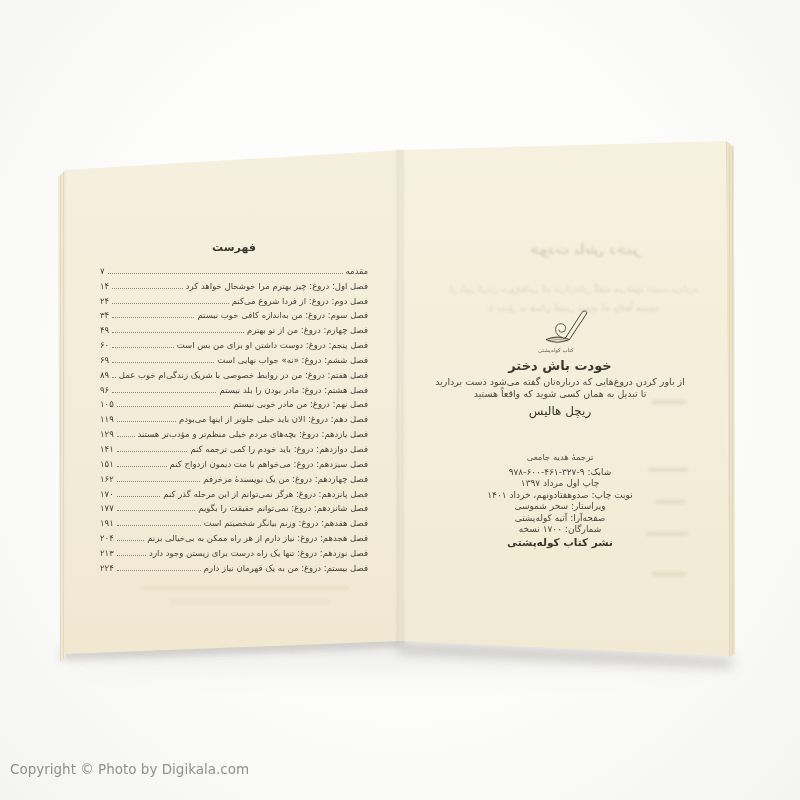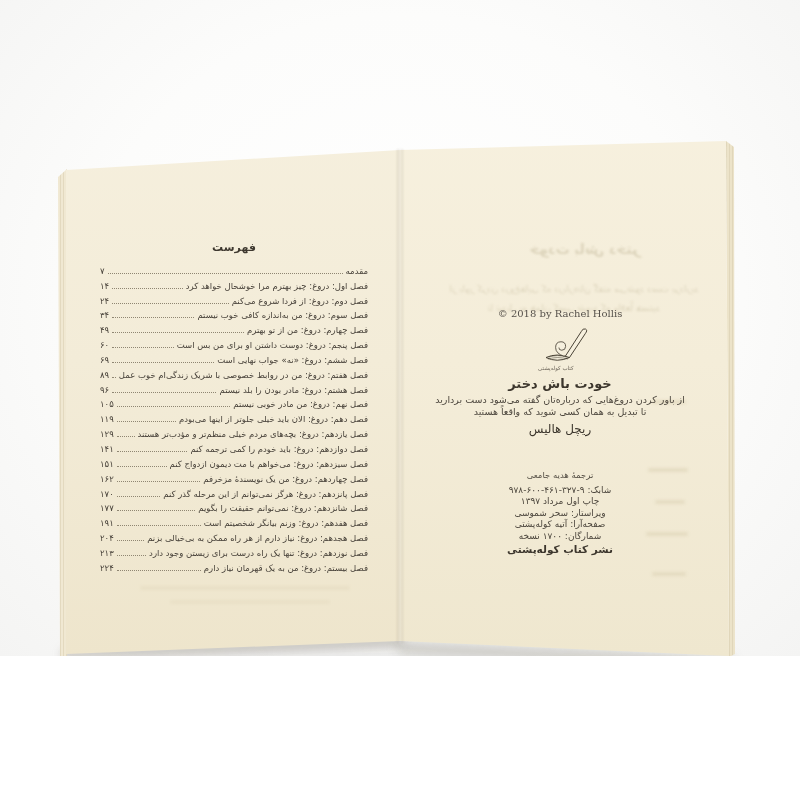--- a/index.html
+++ b/index.html
@@ -1,17 +1,17 @@
 <!DOCTYPE html>
 <html lang="fa"><head>
 <meta charset="utf-8">
 <style>
   html,body{margin:0;padding:0;}
   .scene{
-    position:relative; width:800px; height:656px; overflow:hidden;
+    position:relative; width:800px; height:800px; overflow:hidden;
     background: radial-gradient(ellipse at 50% 45%, #ffffff 0%, #fcfcfb 55%, #f4f4f3 100%);
     font-family:"DejaVu Sans", sans-serif;
   }
   
   .shadow-soft{position:absolute; left:80px; top:638px; width:630px; height:26px;
     background:rgba(60,55,45,0.10); filter:blur(16px); border-radius:50%;}
   .shadow-l{position:absolute; left:62px; top:650px; width:342px; height:9px;
     background:rgba(95,88,72,0.32); filter:blur(5px);
     transform:rotate(-2.2deg); transform-origin:left center;}
   .shadow-r{position:absolute; left:399px; top:643px; width:334px; height:10px;
@@ -220,21 +220,20 @@
       <div>از باور کردن دروغ‌هایی که درباره‌تان گفته می‌شود دست بردارید</div>
       <div>تا تبدیل به همان کسی شوید که واقعاً هستید</div>
     </div>
     <div class="ghost-dash gd1"></div>
     <div class="ghost-dash gd2"></div>
     <div class="ghost-dash gd3"></div>
     <div class="ghost-dash gd4"></div>
     <div class="ghost-dash gd5"></div>
 
     <div class="colophon">
-      <div class="copyright">© 2018 by Rachel Hollis</div>
 
       <div class="logo-wrap">
         <svg class="logo-svg" width="50" height="40" viewBox="0 0 64 52">
           <g fill="#f6f0de" stroke="#4a4336" stroke-width="1.3" stroke-linejoin="round">
             <path d="M30 41 L52 7 Q54 2.5 57.5 4 Q60.5 5.5 57 10 L36.5 41 Z"></path>
             <path d="M6 41 Q20 34.5 36.5 41 Q20 48 6 41 Z"></path>
             <path d="M9.5 40.5 Q21 36.5 33 40.5" fill="none" stroke-width="0.7"></path>
             <path d="M8.5 43 Q21 39 34.5 43" fill="none" stroke-width="0.7"></path>
             <path d="M30 39.5 Q18.5 36 18.5 28 Q18.5 20.5 25.5 20.5 Q31.5 20.5 31.5 26.5 Q31.5 31.5 26.5 31.5 Q22.5 31.5 22.8 28" stroke-width="1.1"></path>
           </g>
@@ -246,20 +245,21 @@
       <div class="subtitle">از باور کردن دروغ‌هایی که درباره‌تان گفته می‌شود دست بردارید</div>
       <div class="subtitle">تا تبدیل به همان کسی شوید که واقعاً هستید</div>
       <div class="author">ریچل هالیس</div>
       <div class="translator">ترجمهٔ هدیه جامعی</div>
 
       <div class="meta">
         <span>شابک:</span>
         <span class="isbn-num" dir="ltr">۹۷۸-۶۰۰-۴۶۱-۳۲۷-۹</span>
       </div>
       <div class="meta">چاپ اول مرداد ۱۳۹۷</div>
+      <div class="meta">نوبت چاپ: صدوهفتادونهم، خرداد ۱۴۰۱</div>
       <div class="meta">ویراستار: سحر شموسی</div>
       <div class="meta">صفحه‌آرا: آتیه کوله‌پشتی</div>
       <div class="meta">شمارگان: ۱۷۰۰ نسخه</div>
       <div class="publisher">نشر کتاب کوله‌پشتی</div>
     </div>
   </div>
 
   <div class="spine"></div>
 
   <div class="watermark">Copyright © Photo by Digikala.com</div>

